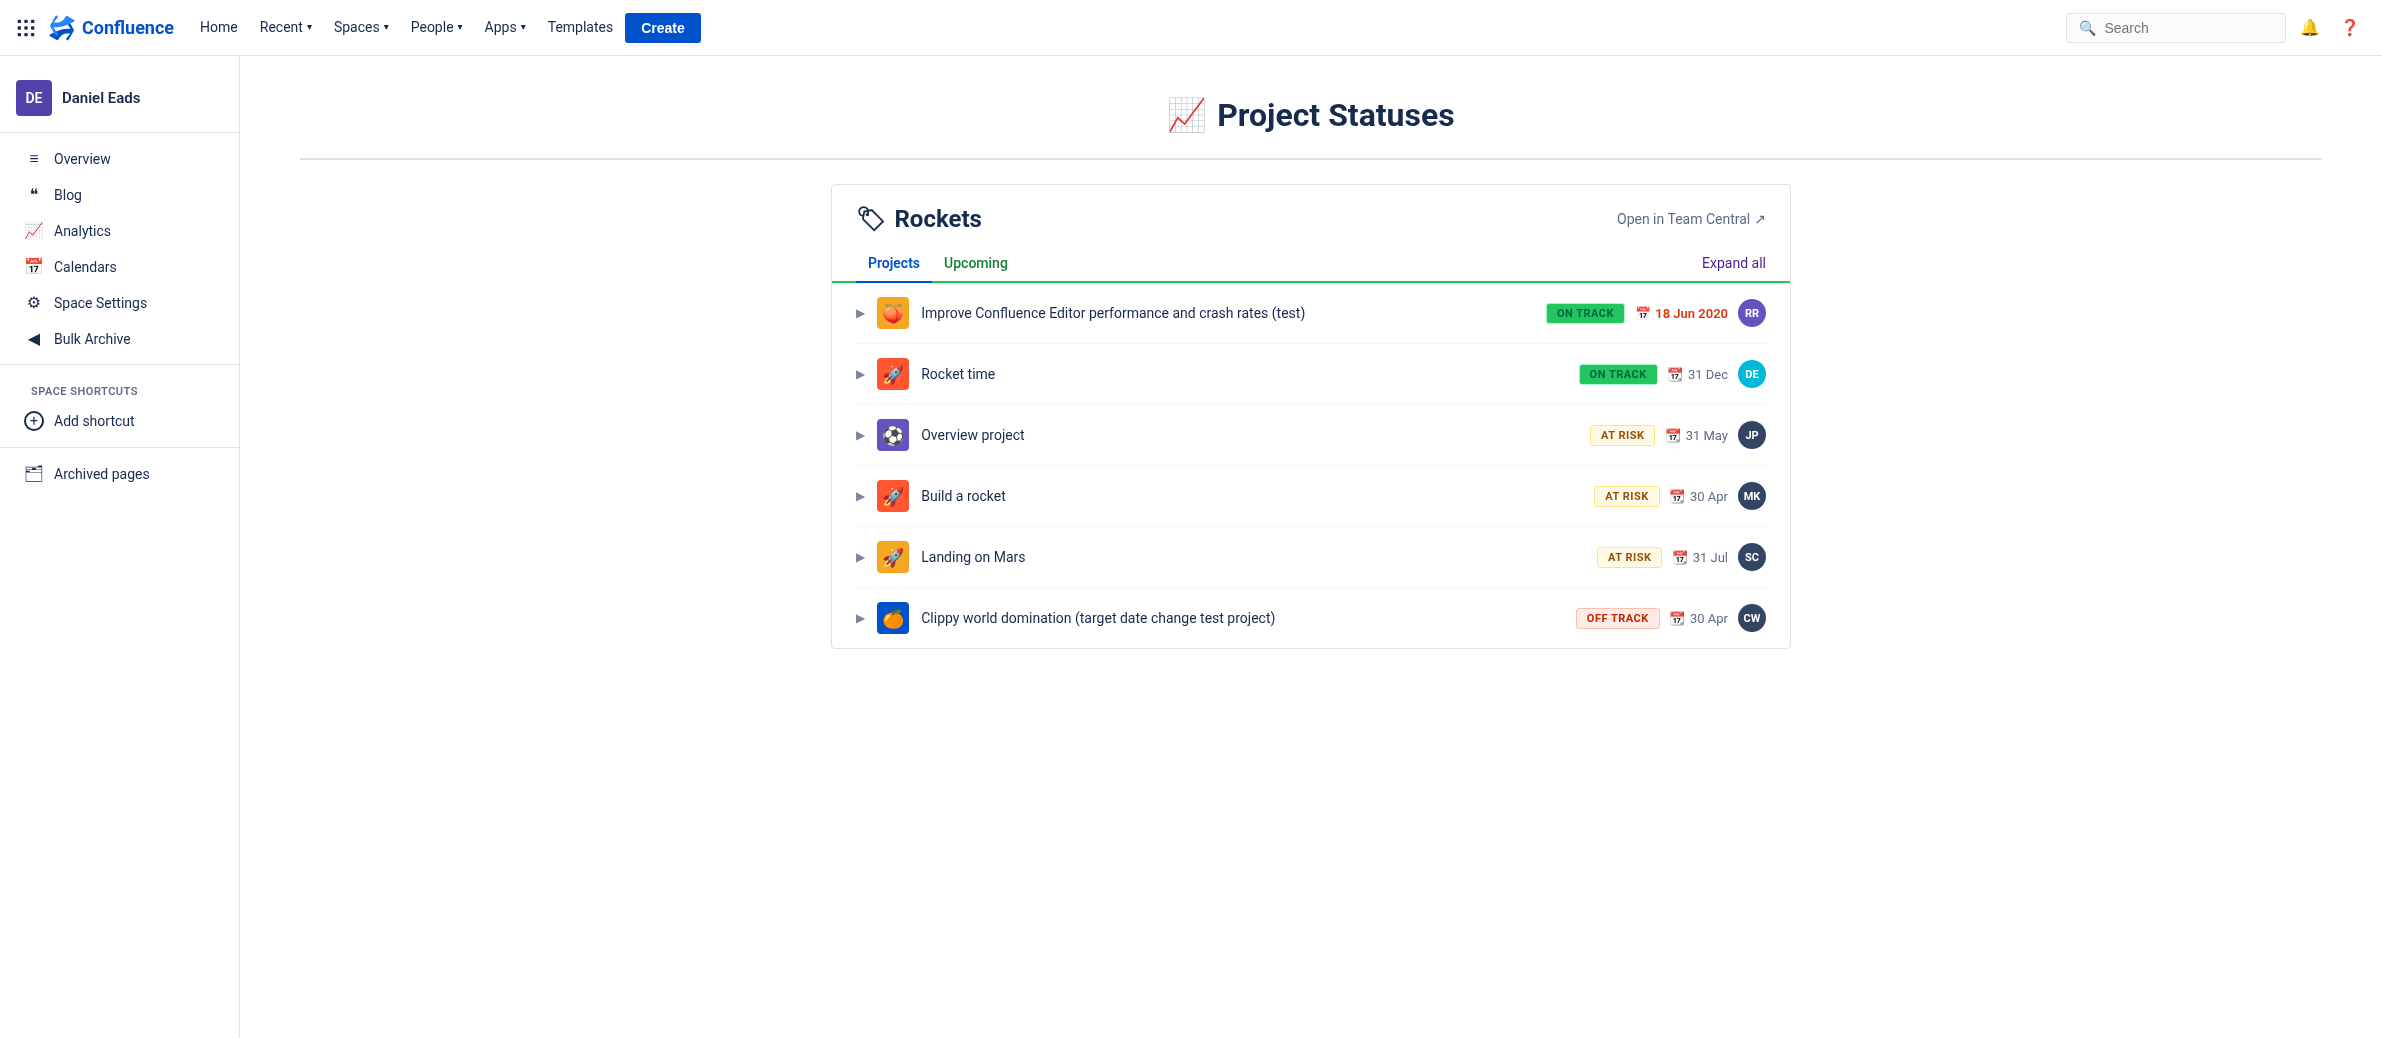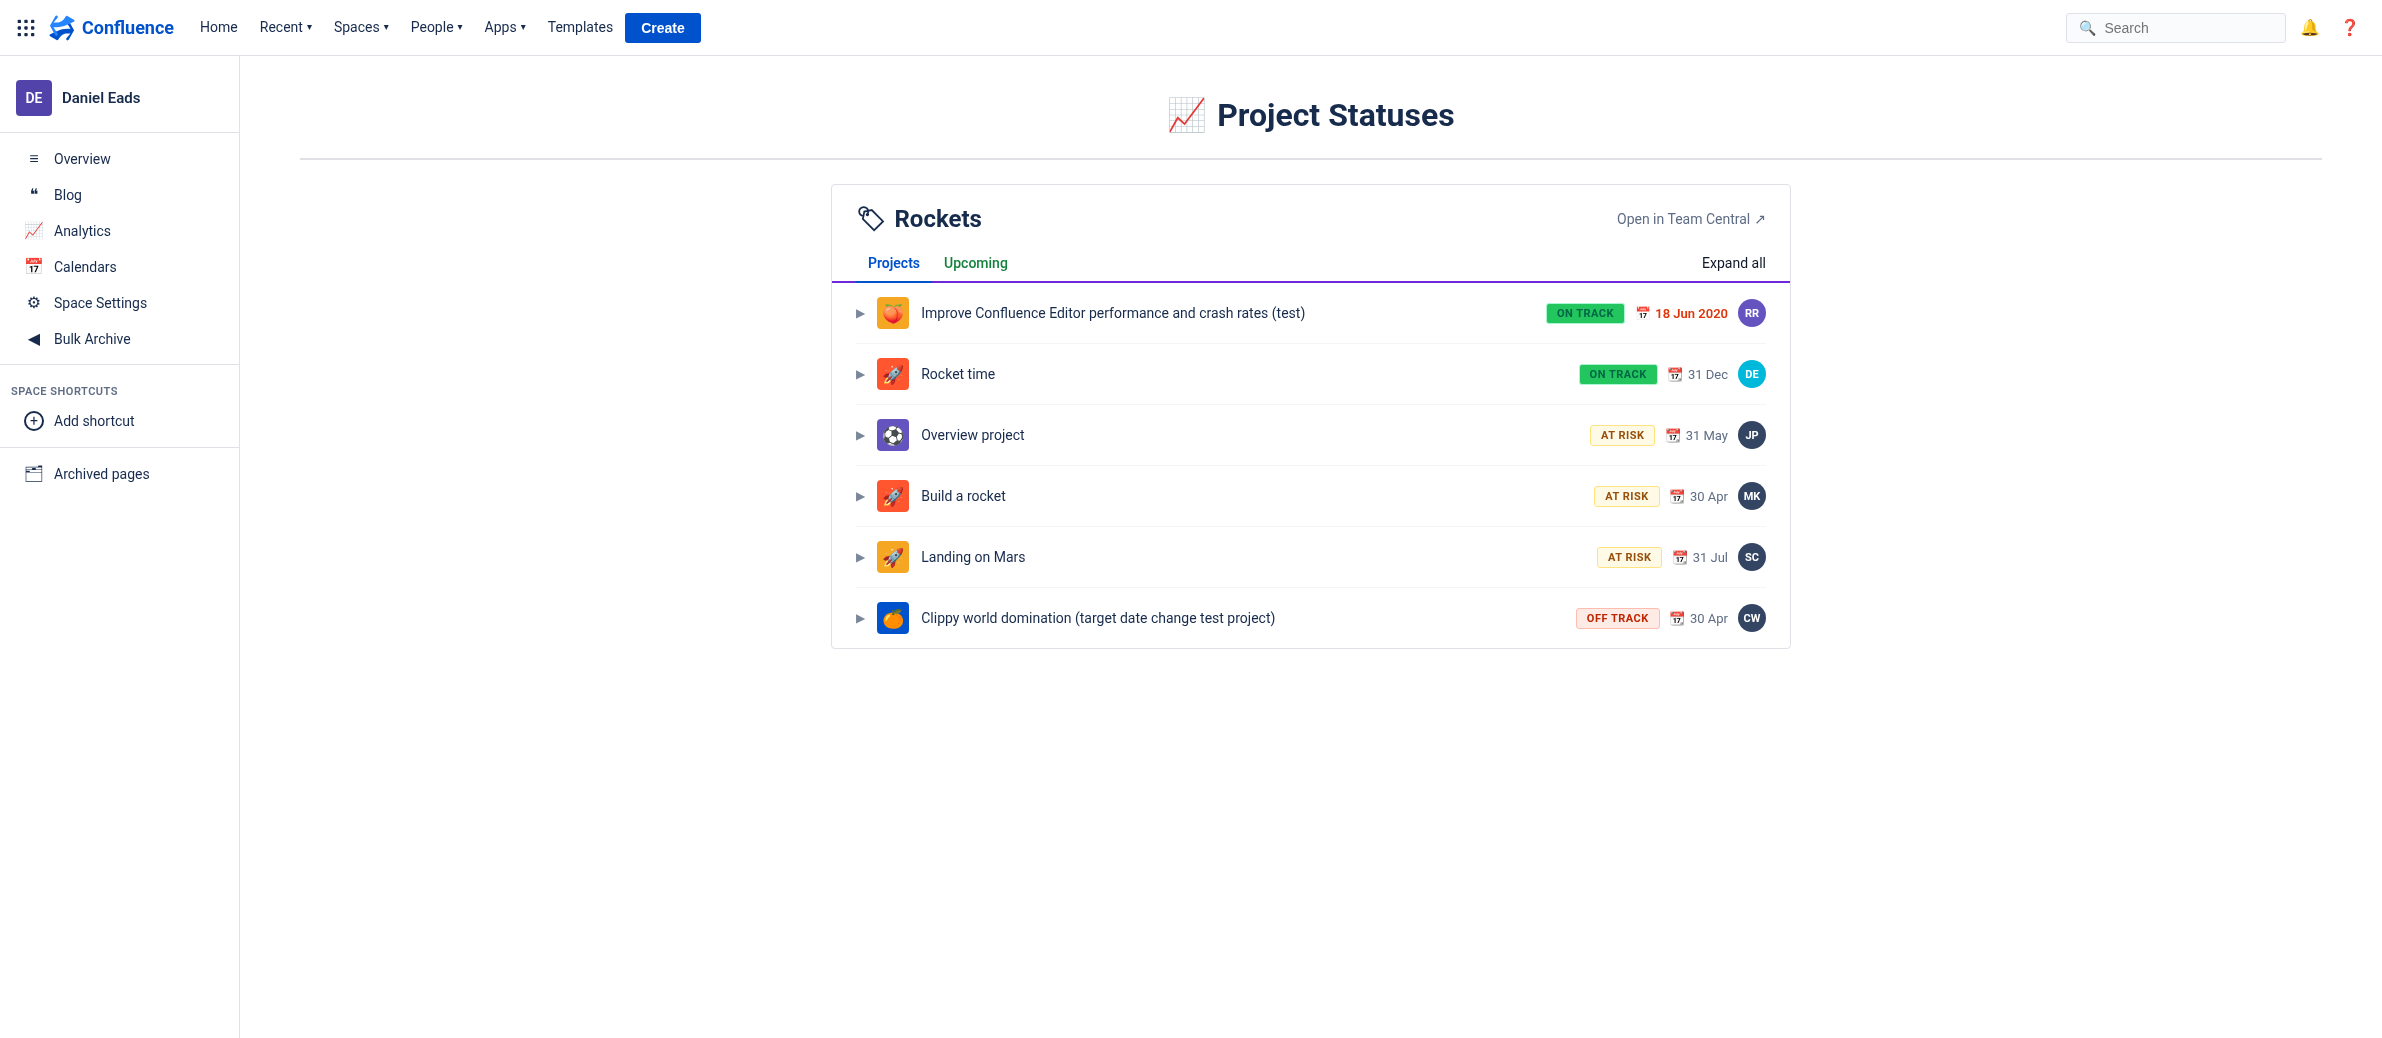--- a/index.html
+++ b/index.html
@@ -53,21 +53,21 @@
       display: flex; align-items: center; justify-content: center; font-size: 14px; color: #fff; font-weight: 600; flex-shrink: 0;
     }
     .sidebar-username { font-size: 15px; font-weight: 600; color: #172b4d; }
     .sidebar-item {
       display: flex; align-items: center; gap: 10px; padding: 8px 16px;
       font-size: 14px; color: #172b4d; cursor: pointer; border-radius: 3px; margin: 1px 8px;
     }
     .sidebar-item-icon { font-size: 16px; width: 20px; display: flex; justify-content: center; flex-shrink: 0; }
     .sidebar-section-title {
       font-size: 11px; font-weight: 600; color: #5e6c84; text-transform: uppercase;
-      letter-spacing: 0.5px; padding: 12px 11px 4px;
+      letter-spacing: 0.5px; padding: 12px 31px 4px;
     }
     .sidebar-divider { border: none; border-top: 1px solid #dfe1e6; margin: 8px 0; }
     .sidebar-item-add {
       display: flex; align-items: center; gap: 10px; padding: 8px 16px;
       font-size: 14px; color: #172b4d; cursor: pointer; margin: 1px 8px;
     }
     .add-icon { width: 20px; height: 20px; border: 2px solid #172b4d; border-radius: 50%; display: flex; align-items: center; justify-content: center; font-size: 14px; flex-shrink: 0; }
 
     
     .main { margin-left: 240px; flex: 1; padding: 40px 60px; }
@@ -81,28 +81,28 @@
       max-width: 960px; margin: 0 auto;
     }
     .card-header {
       display: flex; align-items: center; justify-content: space-between;
       padding: 20px 24px 0;
     }
     .card-title { font-size: 24px; font-weight: 700; color: #172b4d; display: flex; align-items: center; gap: 8px; }
     .open-team-central { font-size: 14px; color: #5e6c84; cursor: pointer; display: flex; align-items: center; gap: 4px; }
 
     
-    .tabs { display: flex; align-items: center; justify-content: space-between; padding: 0 24px; border-bottom: 2px solid #6d28d9; margin-top: 12px; }
+    .tabs { display: flex; align-items: center; justify-content: space-between; padding: 0 24px; border-bottom: 2px solid #22c55e; margin-top: 12px; }
     .tabs-left { display: flex; gap: 0; }
     .tab {
       font-size: 14px; font-weight: 500; color: #15803d; padding: 10px 12px;
       cursor: pointer; border-bottom: 2px solid transparent; margin-bottom: -2px;
     }
     .tab.active { color: #0052cc; border-bottom: 2px solid #0052cc; font-weight: 600; }
-    .expand-all { font-size: 14px; color: #0f172a; cursor: pointer; padding: 10px 0; }
+    .expand-all { font-size: 14px; color: #4c1d95; cursor: pointer; padding: 10px 0; }
 
     
     .project-list { padding: 0 24px; }
     .project-row {
       display: flex; align-items: center; padding: 14px 0;
       border-bottom: 1px solid #f4f5f7; gap: 12px;
     }
     .project-row:last-child { border-bottom: none; }
     .chevron-btn { cursor: pointer; color: #7a869a; font-size: 12px; flex-shrink: 0; }
     .project-emoji {

